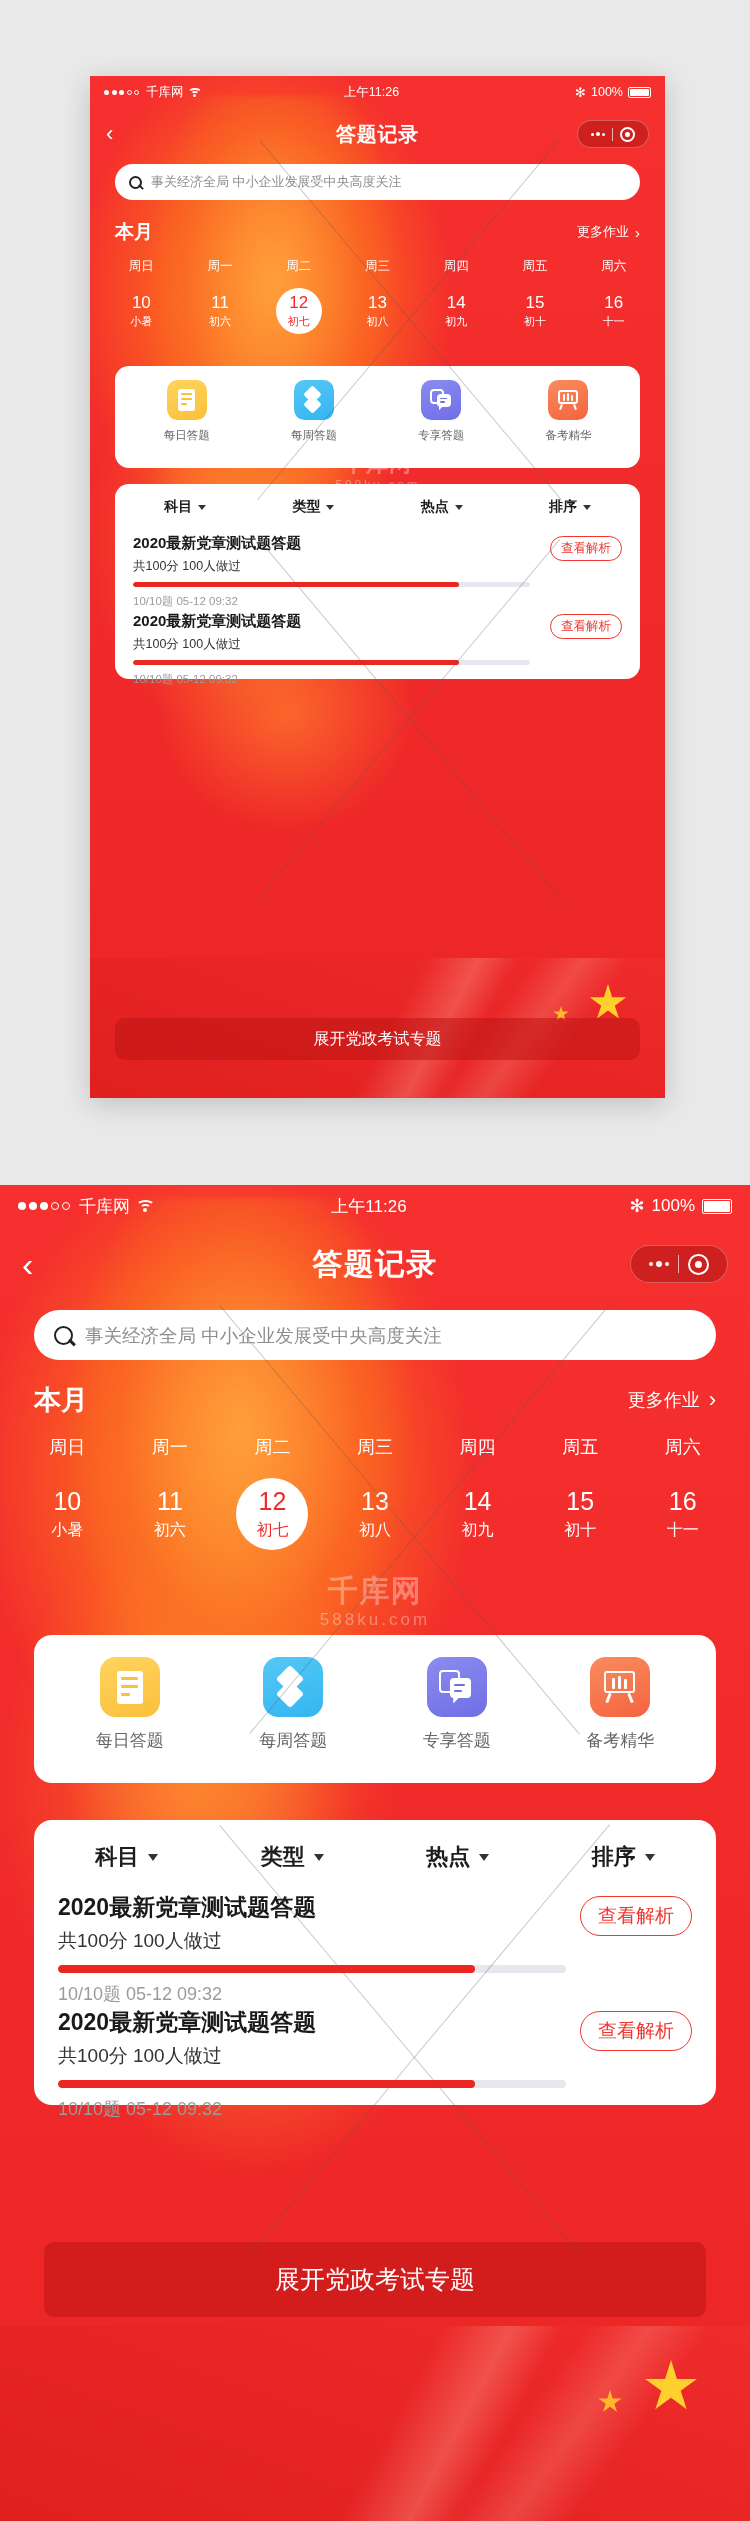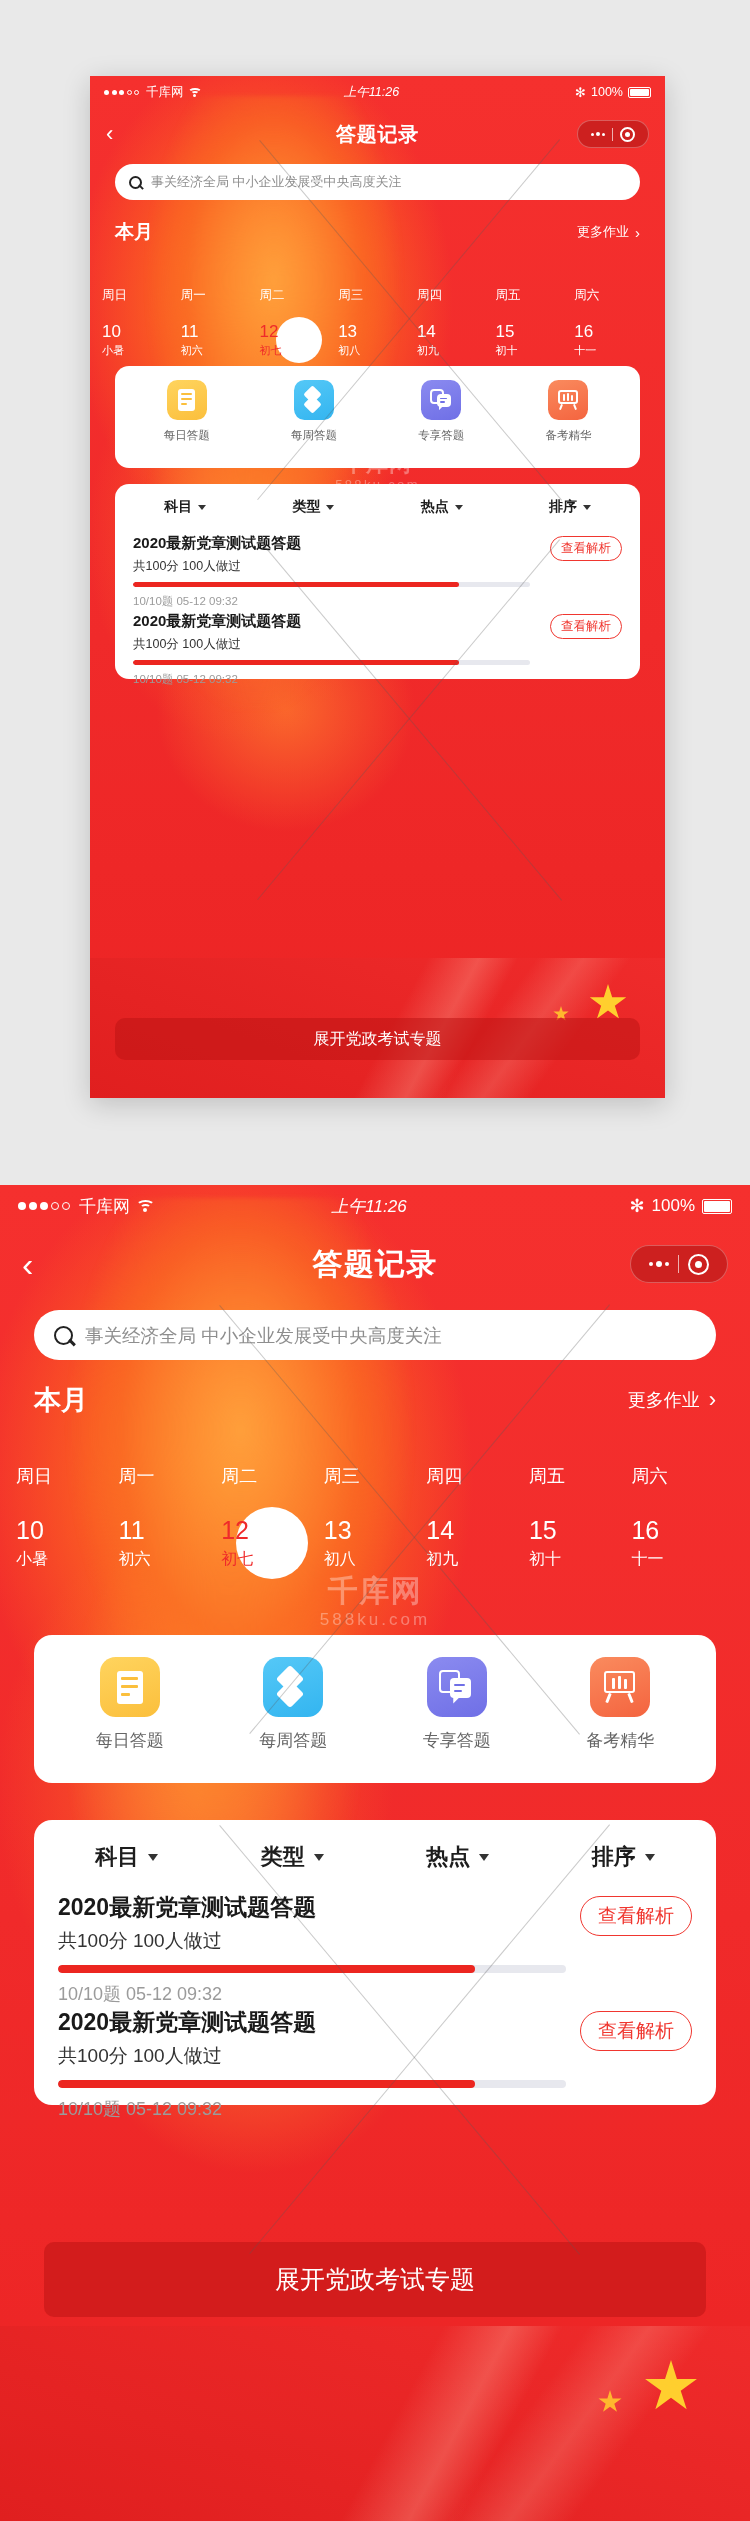--- a/index.html
+++ b/index.html
@@ -67,21 +67,21 @@
   }
 
   
   .statusbar { position: absolute; left:0; right:0; top:0; color:#fff; display:flex; align-items:center; }
   .sb-left { display:flex; align-items:center; }
   .dots { display:flex; align-items:center; }
   .dot { border-radius:50%; background:#fff; }
   .dot.hollow { background:transparent; border:1px solid #fff; box-sizing:border-box; }
   .wifi { position:relative; display:inline-block; }
   .wifi i { position:absolute; border:2px solid #fff; border-bottom-color:transparent; border-left-color:transparent; border-right-color:transparent; border-radius:50% 50% 0 0; }
-  .sb-center { position:absolute; left:0; right:12px; text-align:center;font-style:italic; }
+  .sb-center { position:absolute; left:0; right:12px; text-align:center; }
   .sb-right { margin-left:auto; display:flex; align-items:center; }
   .batt { border:1px solid #fff; border-radius:2px; position:relative; }
   .batt::after { content:""; position:absolute; right:-3px; top:50%; transform:translateY(-50%); width:2px; background:#fff; border-radius:0 1px 1px 0; }
   .batt i { position:absolute; inset:1px; background:#fff; border-radius:1px; }
 
   
   .navbar { position:absolute; left:0; right:0; display:flex; align-items:center; }
   .backchev { color:#fff; font-weight:300; }
   .nav-title { position:absolute; left:0; right:0; text-align:center; color:#fff; font-weight:bold; letter-spacing:.04em; }
   .capsule {
@@ -101,21 +101,21 @@
   .search-text { color:#8e8e8e; white-space:nowrap; overflow:hidden; }
 
   
   .monthrow { position:absolute; left:0; right:0; display:flex; align-items:center; color:#fff; }
   .month-title { font-weight:bold; }
   .more { margin-left:auto; display:flex; align-items:center; }
   .more .chev { font-weight:300; }
 
   
   .weekrow, .dayrow { position:absolute; left:0; right:0; display:flex; }
-  .wk, .day { flex:1; text-align:left; color:#fff; position:relative;margin-top:29px; }
+  .wk, .day { flex:1; text-align:center; color:#fff; position:relative; }
   .day .num { line-height:1; }
   .day .lunar { line-height:1; }
   .day.sel .pill {
     position:absolute; left:50%; top:50%; transform:translate(-50%,-50%);
     background:#fff; border-radius:50%; z-index:0;
   }
   .day.sel .num, .day.sel .lunar { position:relative; z-index:1; color:#ef2a2a; }
 
   
   .card { position:absolute; background:#fff; border-radius:14px; }

